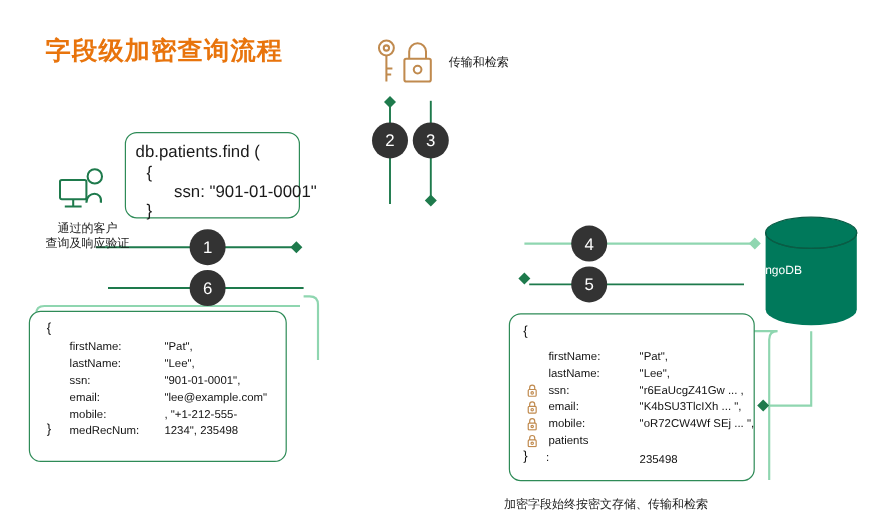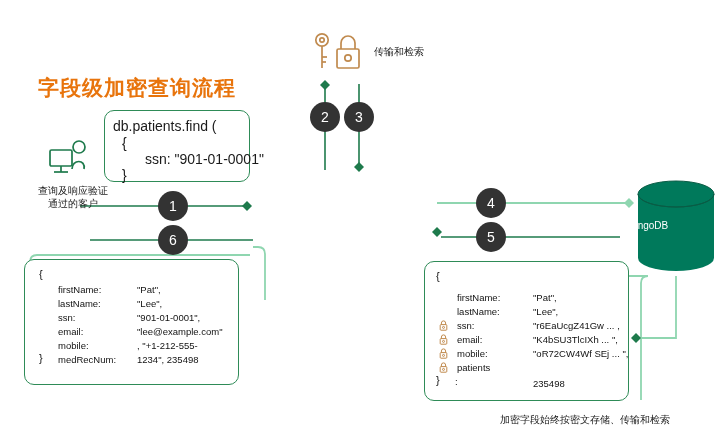--- a/index.html
+++ b/index.html
@@ -29,21 +29,20 @@
 
   
   #title {
     left: 38px;
     top: 28px;
     font-size: 21px;
     font-weight: bold;
     color: #E8740C;
     letter-spacing: 1px;
     white-space: nowrap;
-    margin-top: 46px;
   }
 
   
   .rbox {
     box-sizing: border-box;
     border: 1.3px solid #2E8B57;
     border-radius: 10px;
     background: #ffffff;
   }
 
@@ -187,21 +186,21 @@
     font-size: 10px;
     color: #ffffff;
     z-index: 3;
   }
 
   
   #caption {
     left: 420px;
     top: 413px;
     width: 250px;
-    text-align: right;
+    text-align: left;
     font-size: 10px;
     color: #1a1a1a;
     white-space: nowrap;
   }
 </style>
 </head>
 <body>
 
 <div id="canvas">
 
@@ -280,22 +279,22 @@
       <g fill="none" stroke="#1E7A4C" stroke-width="1.7">
         <rect x="2" y="11" width="22" height="16" rx="1.5"></rect>
         <path d="M 13 27 L 13 33"></path>
         <path d="M 6 33 L 20 33"></path>
         <circle cx="31" cy="8" r="6"></circle>
         <path d="M 24 30 C 24 20 38 20 36 30"></path>
       </g>
     </svg>
   </div>
   <div class="abs" id="client-label">
+    <div>通过的客户</div>
     <div>查询及响应验证</div>
-    <div>通过的客户</div>
   </div>
 
 
   <div class="abs" id="db-icon">
     <svg width="84" height="96" viewBox="0 0 84 96">
       <path d="M 4 14 L 4 78 A 38 13 0 0 0 80 78 L 80 14 Z" fill="#00795B"></path>
       <ellipse cx="42" cy="14" rx="38" ry="13" fill="#00795B" stroke="#0a5c45" stroke-width="1"></ellipse>
       <path d="M 4 14 A 38 13 0 0 0 80 14" fill="none" stroke="#0a5c45" stroke-width="1"></path>
     </svg>
   </div>

